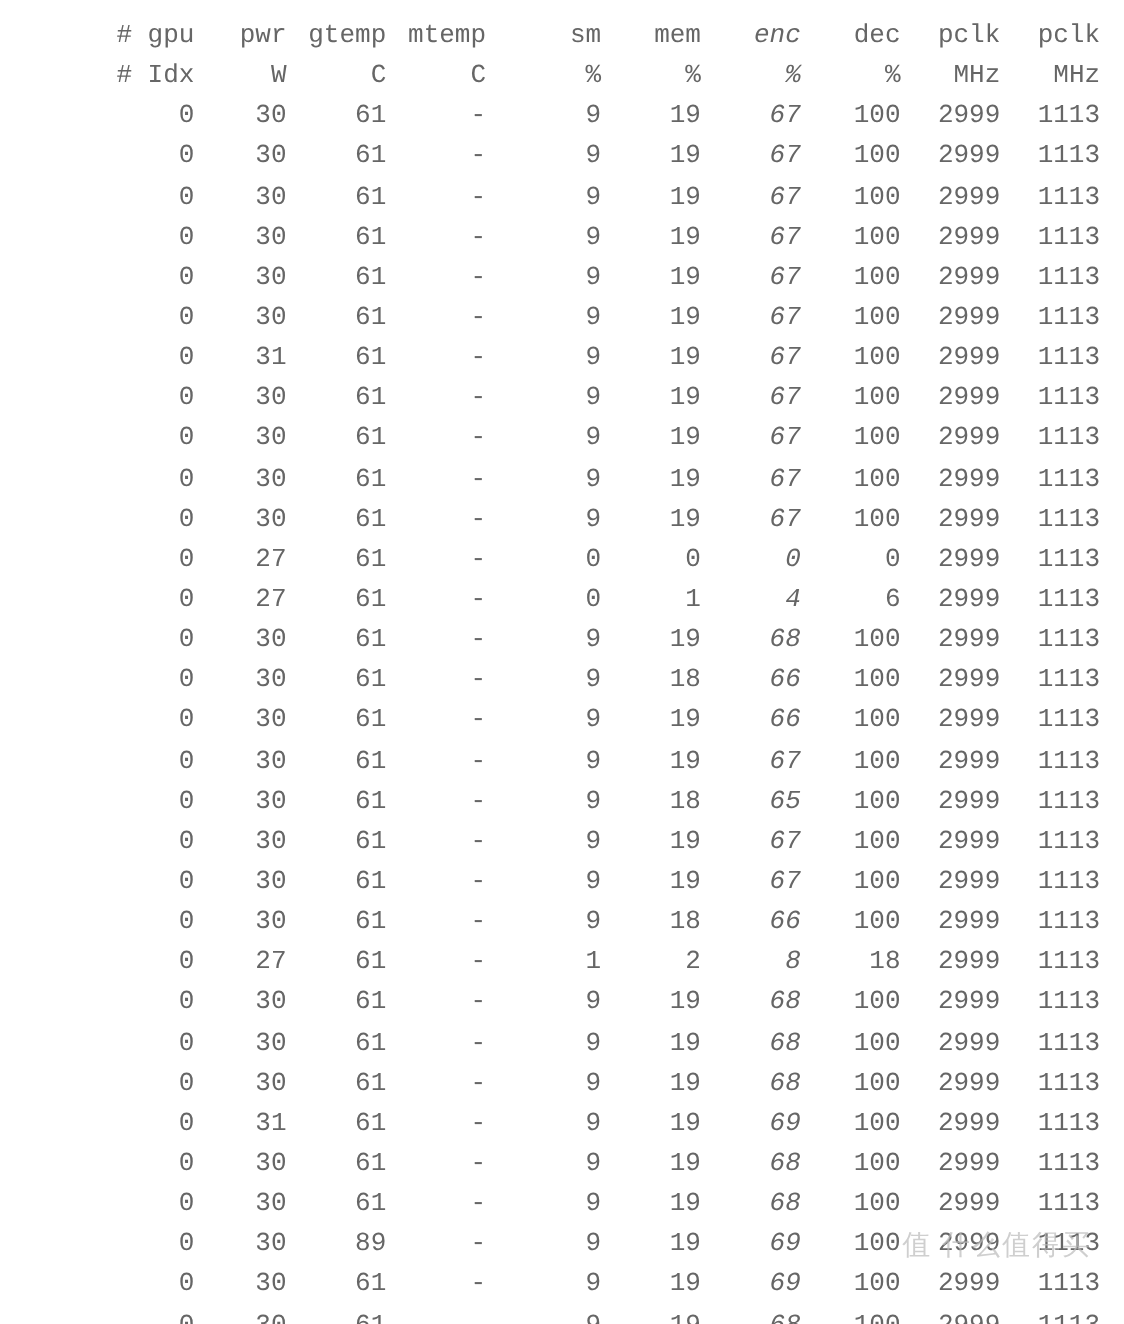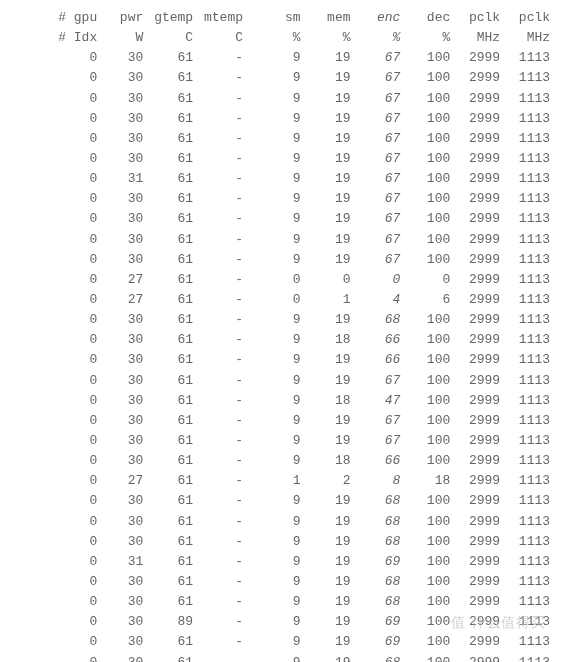--- a/index.html
+++ b/index.html
@@ -272,21 +272,21 @@
       <span class="col c8">2999</span>
       <span class="col c9">1113</span>
     </div>
     <div class="row">
       <span class="col c0">0</span>
       <span class="col c1">30</span>
       <span class="col c2">61</span>
       <span class="col c3">-</span>
       <span class="col c4">9</span>
       <span class="col c5">18</span>
-      <span class="col c6">47</span>
+      <span class="col c6">65</span>
       <span class="col c7">100</span>
       <span class="col c8">2999</span>
       <span class="col c9">1113</span>
     </div>
     <div class="row">
       <span class="col c0">0</span>
       <span class="col c1">30</span>
       <span class="col c2">61</span>
       <span class="col c3">-</span>
       <span class="col c4">9</span>

